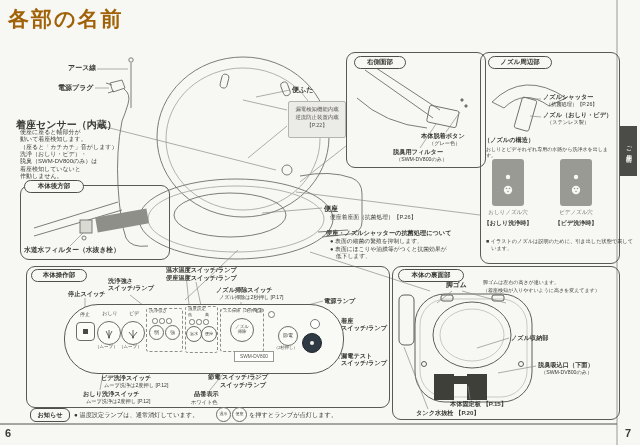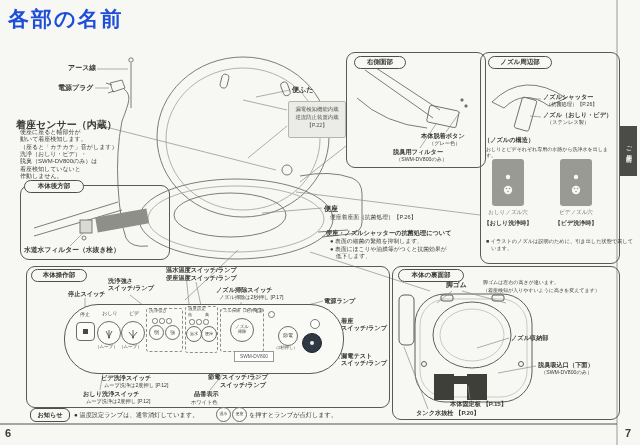--- a/index.html
+++ b/index.html
@@ -132,21 +132,21 @@
       <line x1="340" y1="324" x2="319" y2="323"></line>
       <line x1="340" y1="359" x2="317" y2="342"></line>
       <line x1="120" y1="374" x2="130" y2="345"></line>
       <line x1="100" y1="390" x2="108" y2="345"></line>
       <line x1="210" y1="390" x2="236" y2="358"></line>
       <line x1="240" y1="372" x2="284" y2="344"></line>
       <line x1="253" y1="380" x2="304" y2="343"></line>
     </g>
   </svg>
 
-  <div class="lbl b" style="left:8px;top:6px;font-size:21px;letter-spacing:2px;color:#1d4ed8">各部の名前</div>
+  <div class="lbl b" style="left:8px;top:6px;font-size:21px;letter-spacing:2px;color:#a16207">各部の名前</div>
 
   <div class="lbl b" style="left:68px;top:64px;font-size:7px">アース線</div>
   <div class="lbl b" style="left:58px;top:84px;font-size:7px">電源プラグ</div>
   <div class="lbl b" style="left:16px;top:119px;font-size:10px">着座センサー（内蔵）</div>
   <div class="lbl" style="left:20px;top:129px;font-size:6px;line-height:1.22">便座に座ると軸部分が
 動いて着座検知します。
 （座ると「カチカチ」音がします）
 洗浄（おしり・ビデ）・
 脱臭（SWM-DV800のみ）は
 着座検知していないと

